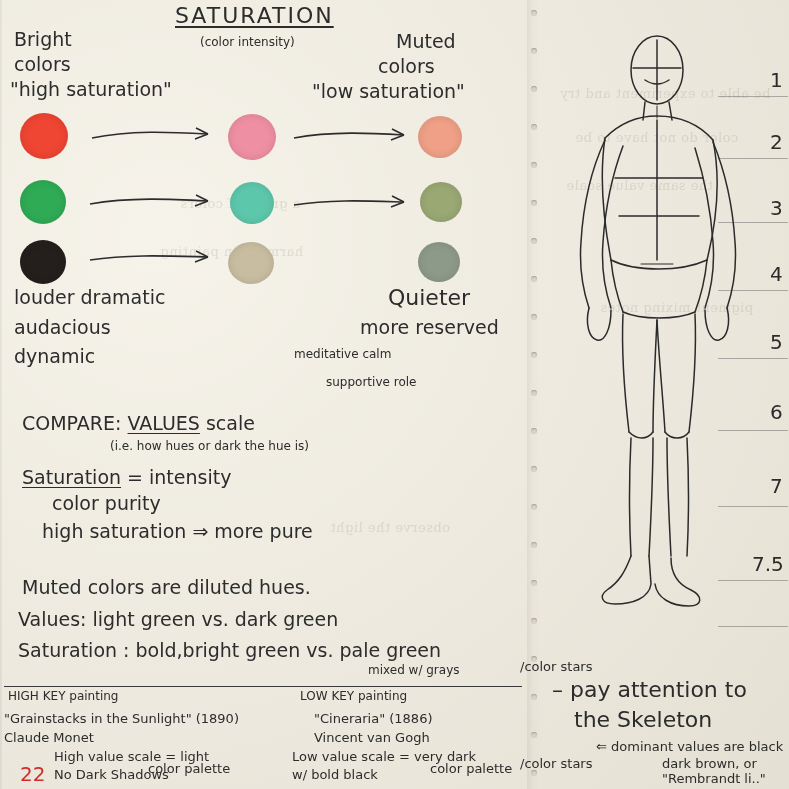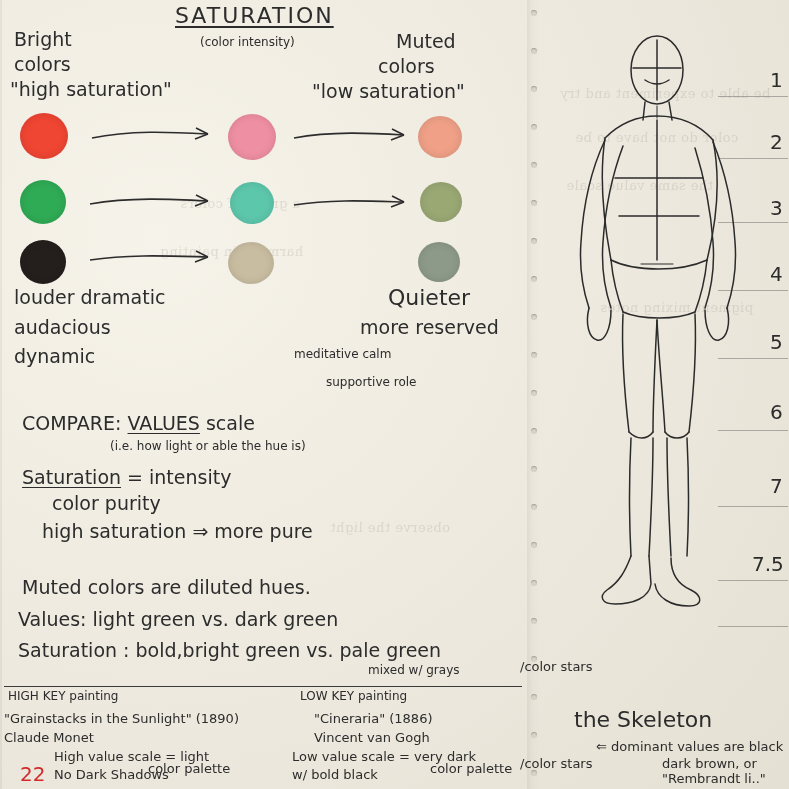--- a/index.html
+++ b/index.html
@@ -155,21 +155,21 @@
   <div class="hand xl" style="left:388px;top:286px;">Quieter</div>
   <div class="hand lg" style="left:360px;top:318px;">more reserved</div>
   <div class="hand md" style="left:294px;top:348px;">meditative calm</div>
   <div class="hand md" style="left:326px;top:376px;">supportive role</div>
 
   <div class="hand lg" style="left:22px;top:414px;">
     <span>COMPARE:</span>
     <span class="u">VALUES</span>
     <span>scale</span>
   </div>
-  <div class="hand md" style="left:110px;top:440px;">(i.e. how light or able the hue is)</div>
+  <div class="hand md" style="left:110px;top:440px;">(i.e. how hues or dark the hue is)</div>
 
   <div class="hand lg" style="left:22px;top:468px;">
     <span class="u">Saturation</span>
     <span>= intensity</span>
   </div>
   <div class="hand lg" style="left:52px;top:494px;">color purity</div>
   <div class="hand lg" style="left:42px;top:522px;">high saturation ⇒ more pure</div>
   <div class="hand lg" style="left:22px;top:578px;">Muted colors are diluted hues.</div>
   <div class="hand lg" style="left:18px;top:610px;">Values: light green vs. dark green</div>
   <div class="hand lg" style="left:18px;top:641px;">Saturation : bold,bright green vs. pale green</div>
@@ -263,20 +263,21 @@
       <path d="M142,410 C144,450 144,490 142,528"></path>
 
       <path d="M86,528 C80,544 74,554 62,562 C54,568 56,576 70,576 C88,576 104,570 106,556 L104,528"></path>
       <path d="M126,530 C126,546 132,556 146,562 C158,568 158,578 144,578 C126,578 112,570 110,556"></path>
 
       <path d="M112,78 L112,90" stroke-width="1"></path>
       <path d="M96,236 L128,236" stroke-width="1"></path>
     </g>
   </svg>
 
+  <div class="hand xl" style="left:552px;top:678px;">– pay attention to</div>
   <div class="hand xl" style="left:574px;top:708px;">the Skeleton</div>
 
   <div class="hand sm" style="left:520px;top:660px;">/color stars</div>
   <div class="hand sm" style="left:596px;top:740px;">⇐ dominant values are black</div>
   <div class="hand sm" style="left:662px;top:757px;">dark brown, or</div>
   <div class="hand sm" style="left:662px;top:772px;">"Rembrandt li.."</div>
   <div class="hand sm" style="left:520px;top:757px;">/color stars</div>
 
 </div>
 

